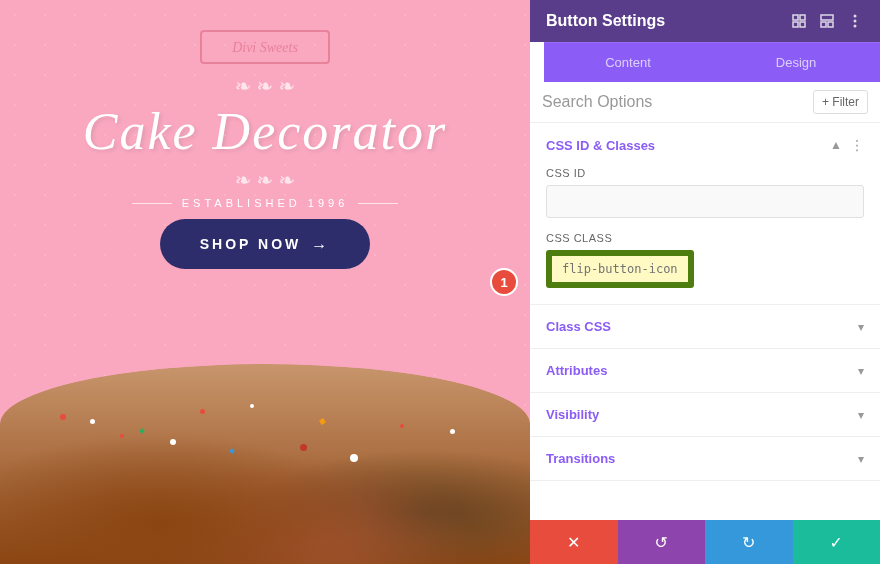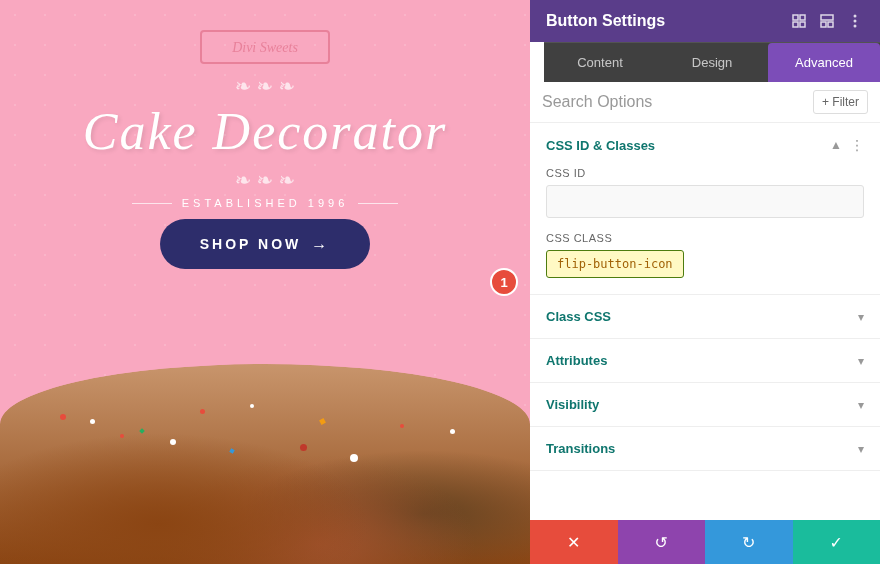--- a/index.html
+++ b/index.html
@@ -203,21 +203,21 @@
       font-size: 14px;
       cursor: pointer;
       width: 18px;
       height: 18px;
       display: flex;
       align-items: center;
       justify-content: center;
     }
 
     .tabs-row {
-      background: #404040;
+      background: #8b5cf6;
       display: flex;
       border-top: 1px solid rgba(255,255,255,0.1);
       margin-left: 14px;
     }
 
     .tab {
       padding: 12px 0;
       color: rgba(255,255,255,0.7);
       font-size: 13px;
       cursor: pointer;
@@ -271,21 +271,21 @@
 
     .section-header {
       display: flex;
       align-items: center;
       justify-content: space-between;
       padding: 14px 16px;
       cursor: pointer;
     }
 
     .section-title {
-      color: #0f766e;
+      color: #8b5cf6;
       font-size: 13px;
       font-weight: 600;
     }
 
     .section-icons {
       display: flex;
       gap: 8px;
       align-items: center;
     }
 
@@ -318,25 +318,25 @@
       padding: 8px 10px;
       font-size: 13px;
       color: #333;
       background: #f9f9f9;
       margin-bottom: 14px;
       outline: none;
     }
 
     .css-class-value {
       background: #fff9c4;
-      border: 1px solid #4d7c0f;
+      border: 6px solid #4d7c0f;
       border-radius: 3px;
       padding: 6px 10px;
       font-size: 12px;
-      color: #a16207;
+      color: #737373;
       font-family: monospace;
       display: inline-block;
     }
 
     .collapsed-section .section-header {
       padding: 14px 16px;
     }
 
     
     .bottom-toolbar {
@@ -450,23 +450,20 @@
     </div>
   </div>
 
   <div class="tabs-row">
     <div class="tab">
       <span>Content</span>
     </div>
     <div class="tab">
       <span>Design</span>
     </div>
-    <div class="tab active">
-      <span>Advanced</span>
-    </div>
   </div>
 
   <div class="search-row">
     <span class="search-options-text">Search Options</span>
     <div class="filter-btn">
       <span>+ Filter</span>
     </div>
   </div>
 
   <div class="settings-body">

